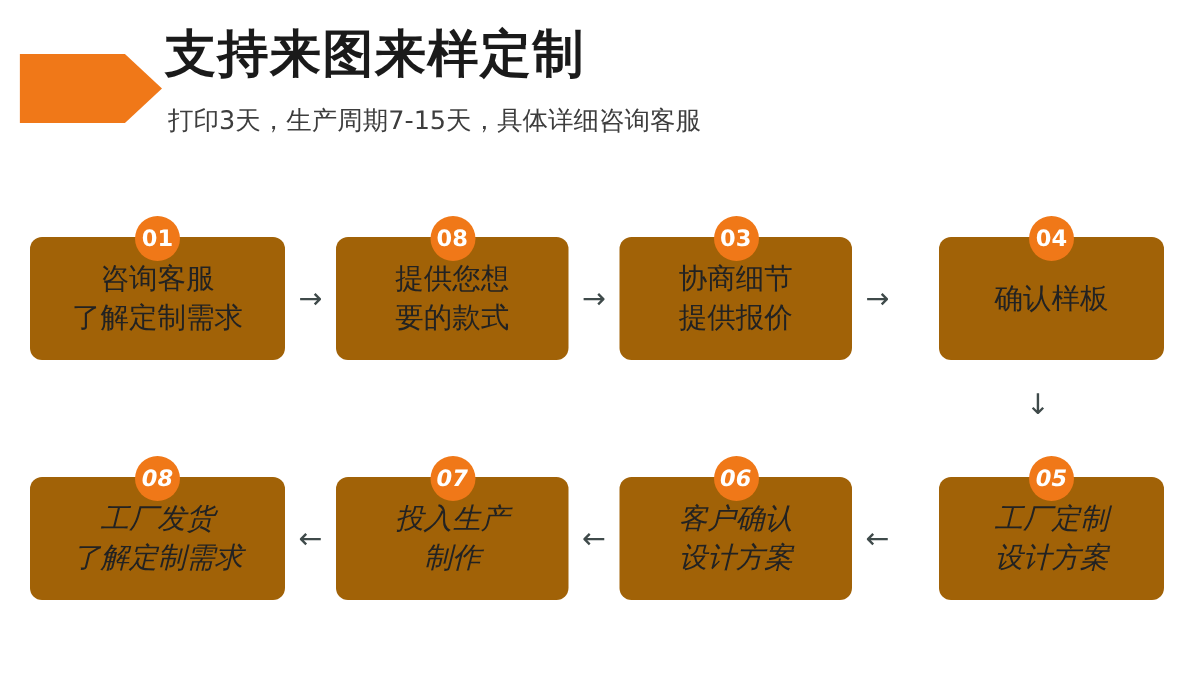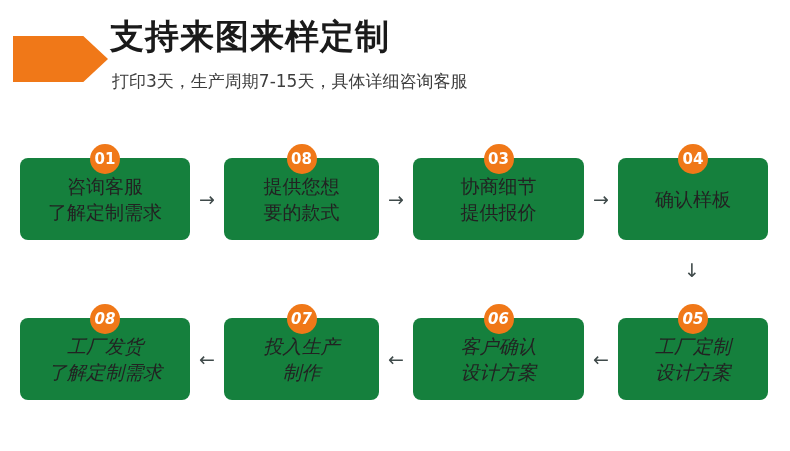--- a/index.html
+++ b/index.html
@@ -31,30 +31,30 @@
   }
 
   
   .row{position:absolute;left:0;display:flex;align-items:center;width:790px;}
   #row1{top:158px;height:82px;}
   #row2{top:318px;height:82px;font-style:italic;}
 
   .step{
     position:relative;
     height:82px;
-    background:#15803d;
+    background:#a16207;
     border-radius:8px;
     display:flex;align-items:center;justify-content:center;
     flex-direction:column;
     box-sizing:border-box;
   }
   .step.w1{width:170px;}
   .step.w2{width:155px;}
-  .step.w3{width:171px;}
-  .step.w4{width:150px;}
+  .step.w3{width:155px;}
+  .step.w4{width:150px;margin-left:24px;}
 
   .step-label{
     font-size:19px;line-height:26px;color:#222222;
     text-align:center;white-space:nowrap;
   }
   .step-label .l2{display:block;}
 
   .badge{
     position:absolute;top:-14px;left:50%;transform:translateX(-50%);
     width:30px;height:30px;border-radius:50%;

